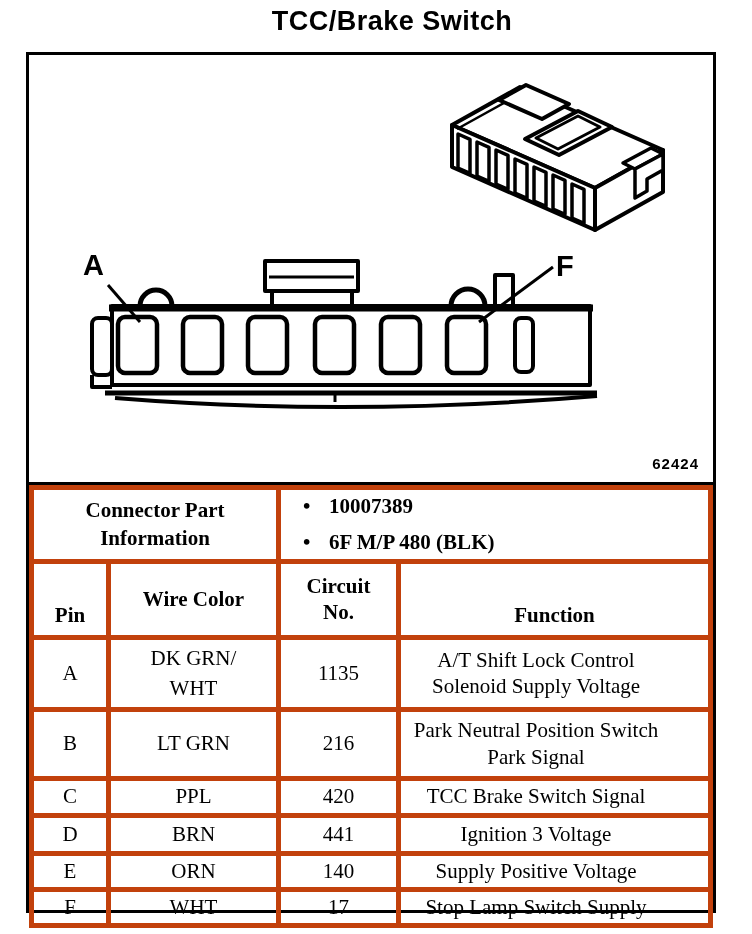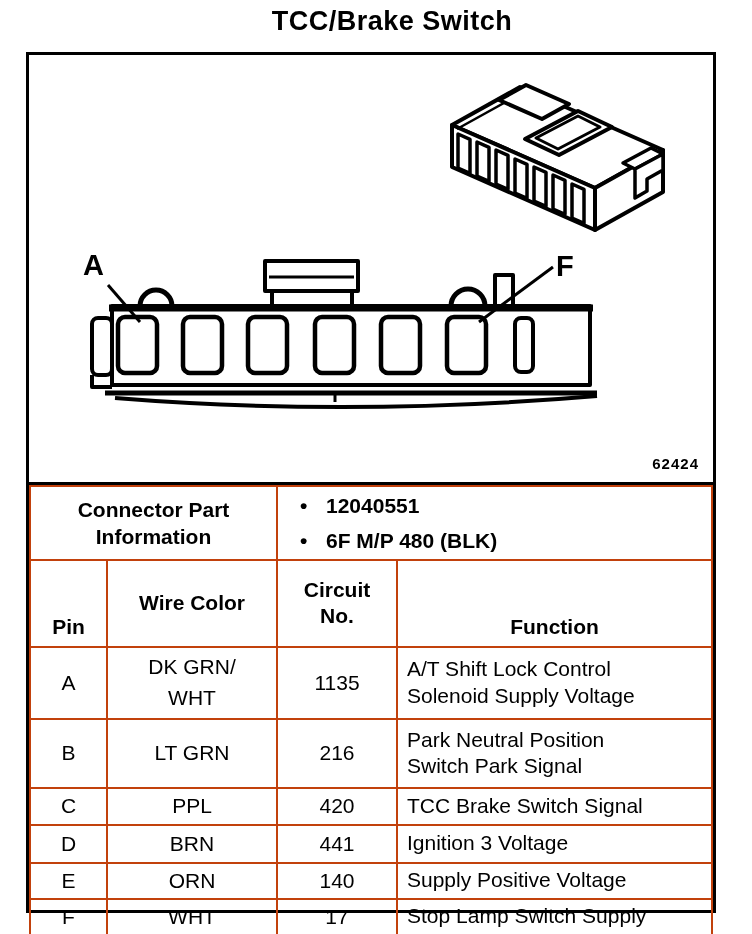--- a/index.html
+++ b/index.html
@@ -32,21 +32,21 @@
   .pin-label-a { left: 54px; top: 196px; }
   .pin-label-f { left: 527px; top: 197px; }
   .fig-number {
     position: absolute; right: 14px; bottom: 10px;
     font-size: 15px; font-weight: bold; letter-spacing: 1px; text-align: right;
   }
   table.pinout {
     border-collapse: collapse; table-layout: fixed;
     width: 684px; font-size: 21px;
   }
-  table.pinout td { border: 2px solid #c2410c; padding: 0; }
+  table.pinout td { border: 5px solid #c2410c; padding: 0; font-family: Liberation Serif, serif; }
   col.c-pin { width: 77px; }
   col.c-wire { width: 170px; }
   col.c-circ { width: 120px; }
   tr.r-info { height: 74px; }
   tr.r-head { height: 63px; }
   tr.r-a { height: 72px; }
   tr.r-b { height: 69px; }
   tr.r-c { height: 37px; }
   tr.r-d { height: 38px; }
   tr.r-e { height: 36px; }
@@ -59,25 +59,25 @@
   .info-bullets { vertical-align: middle; }
   .info-bullets .wrap {
     display: flex; flex-direction: column; gap: 11px;
     padding-left: 22px; font-weight: bold;
   }
   .bullet-item { display: flex; align-items: center; }
   .bullet-glyph { width: 26px; font-size: 21px; }
   .hdr { font-weight: bold; text-align: center; }
   .hdr-bottom { vertical-align: bottom; padding-bottom: 7px !important; }
   .hdr-mid { vertical-align: middle; }
-  .hdr-circ > div { max-width: 92px; margin: 16px auto; line-height: 1.25; }
+  .hdr-circ > div { max-width: 92px; margin: 9px auto; line-height: 1.25; }
   .col-wire-cell { white-space: pre-line; line-height: 1.45; }
   .func-cell { text-align: left; vertical-align: middle; }
   .func-cell > div {
-    max-width: 252px; padding-left: 9px; line-height: 1.26;
+    max-width: 252px; padding-left: 9px; line-height: 1.26; text-align: center;
   }
   .circ-cell, .pin-cell { text-align: center; vertical-align: middle; }
 </style>
 </head>
 <body>
 
 <div class="page-title">TCC/Brake Switch</div>
 
 <div class="frame">
 
@@ -159,21 +159,21 @@
     </colgroup>
     <tbody>
         <tr class="r-info">
       <td class="info-label" colspan="2">
         <div>Connector Part Information</div>
       </td>
       <td class="info-bullets" colspan="2">
         <div class="wrap">
           <div class="bullet-item">
             <span class="bullet-glyph">•</span>
-            <span>12040551</span>
+            <span>10007389</span>
           </div>
           <div class="bullet-item">
             <span class="bullet-glyph">•</span>
             <span>6F M/P 480 (BLK)</span>
           </div>
         </div>
       </td>
     </tr>
     <tr class="r-head">
       <td class="hdr hdr-bottom">Pin</td>

